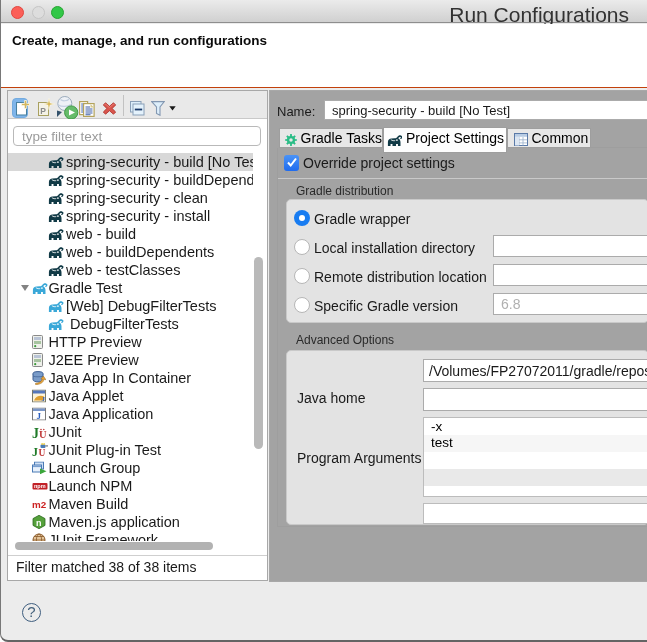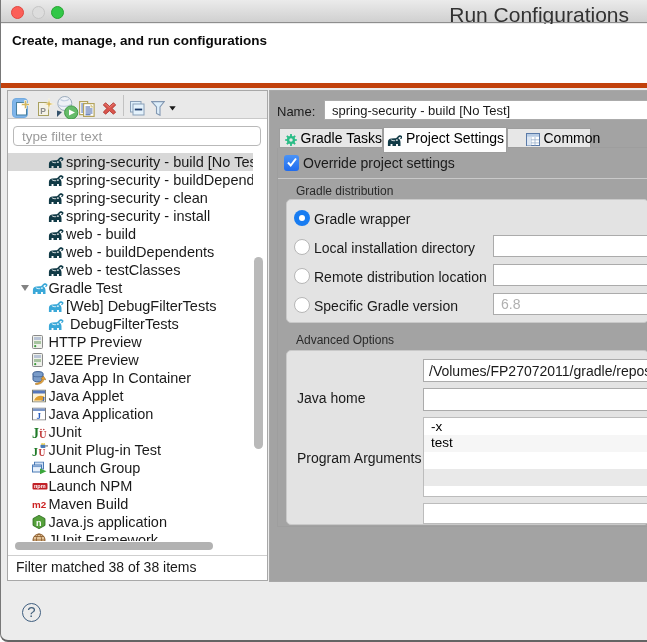--- a/index.html
+++ b/index.html
@@ -6,21 +6,21 @@
 html,body { background:#fff; font-family:"Liberation Sans", sans-serif; }
 #win { position:relative; width:647px; height:642px; background:#ececec; overflow:hidden;
   border-left:1px solid #787878; border-bottom:2.5px solid #646464; border-radius:0 0 0 8px; }
 .abs { position:absolute; }
 
 #titlebar { position:absolute; left:-1px; top:0; width:648px; height:23px;
   background:linear-gradient(#ebebeb,#d0d0d0); border-bottom:1px solid #8e8e8e; }
 .light { position:absolute; top:6px; width:13px; height:13px; border-radius:50%; }
 #title { position:absolute; right:19px; top:3px; font-size:21px; color:#323232;margin-left:21px; }
 
-#header { position:absolute; left:0; top:24px; width:647px; height:64px; background:#fff; border-bottom:5px solid #c2410c; }
+#header { position:absolute; left:0; top:24px; width:647px; height:64px; background:#fff; border-bottom:1px solid #c2410c; }
 #header div { position:absolute; left:11px; top:9px; font-size:13.5px; font-weight:bold; color:#0a0a0a; }
 
 #lpanel { position:absolute; left:6px; top:90px; width:261px; height:491px; background:#fff; border:1px solid #a8a8a8; }
 #ltoolbar { position:absolute; left:0; top:0; width:259px; height:28px; background:#e9e9e9; border-bottom:1px solid #c9c9c9; }
 #filterbox { position:absolute; left:5px; top:35px; width:248px; height:20px; background:#fff;
   border:1px solid #b9b9b9; border-radius:4px; font-size:13.5px; color:#9b9b9b; line-height:19px; padding-left:8px; }
 #tree { position:absolute; left:0; top:0; width:259px; height:450px; overflow:hidden; }
 .row { position:absolute; left:0; width:245px; height:18px; overflow:hidden; line-height:18px; font-size:14.5px; color:#1a1a1a; white-space:nowrap; }
 .row svg, .row span.arr { position:absolute; top:50%; transform:translateY(-50%); }
 .row .txt { position:absolute; top:0; }
@@ -317,21 +317,21 @@
           </span>
           <span class="txt" style="left:40.5px;">Maven Build</span>
         </div>
 <div class="row" style="top:421.5px;">
           <span class="ico" style="position:absolute;top:50%;transform:translateY(-50%);left:24px">
             <svg width="14" height="14" viewBox="0 0 14 14">
               <path d="M7,0.3 L13,3.6 L13,10.4 L7,13.7 L1,10.4 L1,3.6 Z" fill="#55a13b" stroke="#2f6b22" stroke-width="0.8"></path>
               <text x="4" y="10.5" font-size="9" font-weight="bold" fill="#fff" font-family="Liberation Sans,sans-serif">n</text>
             </svg>
           </span>
-          <span class="txt" style="left:40.5px;">Java.js application</span>
+          <span class="txt" style="left:40.5px;">Maven.js application</span>
         </div>
 <div class="row" style="top:439.5px;">
           <span class="ico" style="position:absolute;top:50%;transform:translateY(-50%);left:24px">
             <svg width="14" height="14" viewBox="0 0 14 14">
               <circle cx="7" cy="7" r="6" fill="#e3c49a" stroke="#8a5a2a"></circle>
               <ellipse cx="7" cy="7" rx="2.6" ry="6" fill="none" stroke="#8a5a2a" stroke-width="0.8"></ellipse>
               <path d="M1,7 L13,7 M2,3.5 L12,3.5" stroke="#8a5a2a" stroke-width="0.8"></path>
             </svg>
           </span>
           <span class="txt" style="left:40.5px;">JUnit Framework</span>
@@ -350,21 +350,21 @@
     <div class="tab" style="left:8.5px;width:104px;"><span style="margin:0 4px 0 5px;display:inline-block;vertical-align:-1px;"><svg width="12" height="12" viewBox="0 0 12 12">
             <circle cx="6" cy="6" r="4.1" fill="#2bbd87"></circle>
             <path d="M8.80,4.95 L11.90,5.16 L11.90,6.84 L8.80,7.05 Z M8.72,7.24 L10.77,9.58 L9.58,10.77 L7.24,8.72 Z M7.05,8.80 L6.84,11.90 L5.16,11.90 L4.95,8.80 Z M4.76,8.72 L2.42,10.77 L1.23,9.58 L3.28,7.24 Z M3.20,7.05 L0.10,6.84 L0.10,5.16 L3.20,4.95 Z M3.28,4.76 L1.23,2.42 L2.42,1.23 L4.76,3.28 Z M4.95,3.20 L5.16,0.10 L6.84,0.10 L7.05,3.20 Z M7.24,3.28 L9.58,1.23 L10.77,2.42 L8.72,4.76 Z" fill="#2bbd87"></path>
             <circle cx="6" cy="6" r="1.75" fill="#e9e9e9"></circle>
           </svg></span>Gradle Tasks</div>
     <div class="tab sel" style="left:112.5px;width:124px;"><span style="margin:0 4px 0 3px;display:inline-block;vertical-align:-1px;"><svg width="15.5" height="12" viewBox="0 0 17 13">
             <path fill="#113a46" d="M1,13 L1,8.7 C1,6.5 2.6,5.1 5,4.9 L8.5,4.65 C9.8,4.5 10.6,3.9 11.3,3.1 C12.1,2.1 13.2,1.4 14.3,1.4 C15.4,1.4 16.4,2 17,3 C17,3.9 16.6,4.7 15.8,5.2 C15.5,5.4 15.1,5.5 14.7,5.5 L14.2,4.5 C14.7,4.5 15.2,4.3 15.5,3.9 C15.1,3.3 14.6,3 14,3.1 C13.2,3.2 12.6,3.8 12.3,4.7 C13.8,5.5 14.8,7.1 14.8,9 L14.8,13 L12,13 L12,11 L9.9,11 L9.9,13 L6,13 L6,11 L3.9,11 L3.9,13 Z"></path>
             <circle cx="10.9" cy="6.7" r="0.9" fill="#fff"></circle>
             <path d="M4.2,6.1 C5.8,7.3 7.6,7.5 9,7.1" stroke="#fff" stroke-width="0.9" fill="none"></path>
           </svg></span>Project Settings</div>
-    <div class="tab" style="left:236.5px;width:84px;padding-left:12px;"><span style="margin:0 4px 0 6px;display:inline-block;vertical-align:-1px;"><svg width="14" height="13" viewBox="0 0 14 13">
+    <div class="tab" style="left:236.5px;width:84px;"><span style="margin:0 4px 0 6px;display:inline-block;vertical-align:-1px;"><svg width="14" height="13" viewBox="0 0 14 13">
             <rect x="0.5" y="0.5" width="13" height="12" fill="#fff" stroke="#5a7aa8"></rect>
             <rect x="1" y="1" width="12" height="2.8" fill="#b8cce4"></rect>
             <path d="M1,6.8 h12 M1,9.9 h12 M5,4 v8.5 M9,4 v8.5" stroke="#9ab0cc" stroke-width="0.8"></path>
             <rect x="1" y="4" width="4" height="8.5" fill="#dce6f2"></rect>
           </svg></span>Common</div>
     <div id="tabline" style="left:320.5px;width:58.5px;"></div>
     <div class="abs" style="left:6.5px;top:56.5px;width:372.5px;height:379px;border-left:1px solid #9e9e9e;border-bottom:1px solid #9e9e9e;"></div>
 
     <div id="cb" style="position:absolute;left:13.5px;top:64px;width:15.5px;height:15.5px;border-radius:3px;background:linear-gradient(#4a93f7,#1f6bee);">
         <svg width="12" height="11" viewBox="0 0 12 11" style="position:absolute;left:2px;top:2px;">

